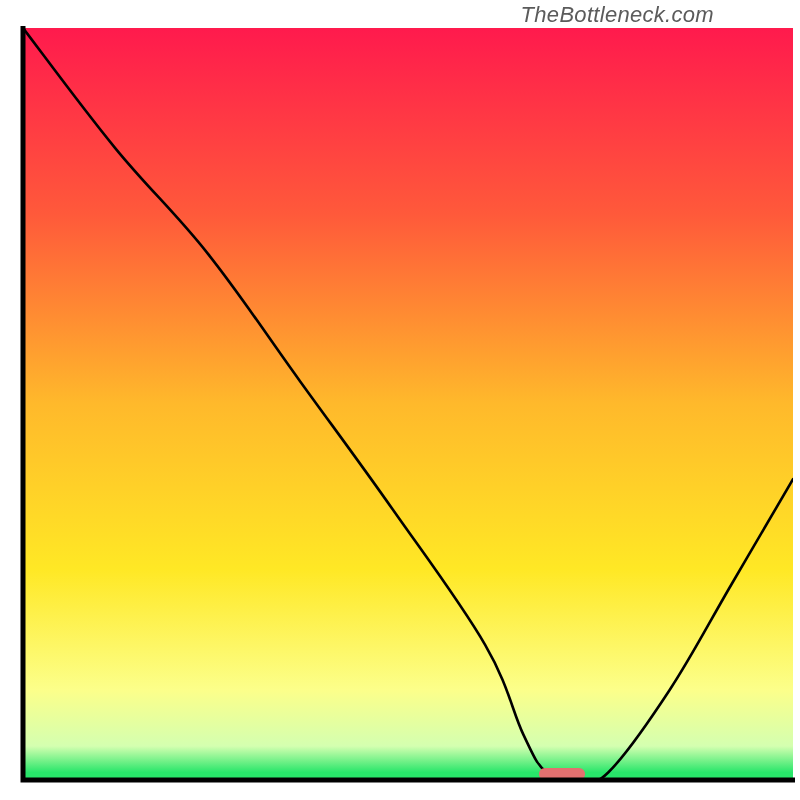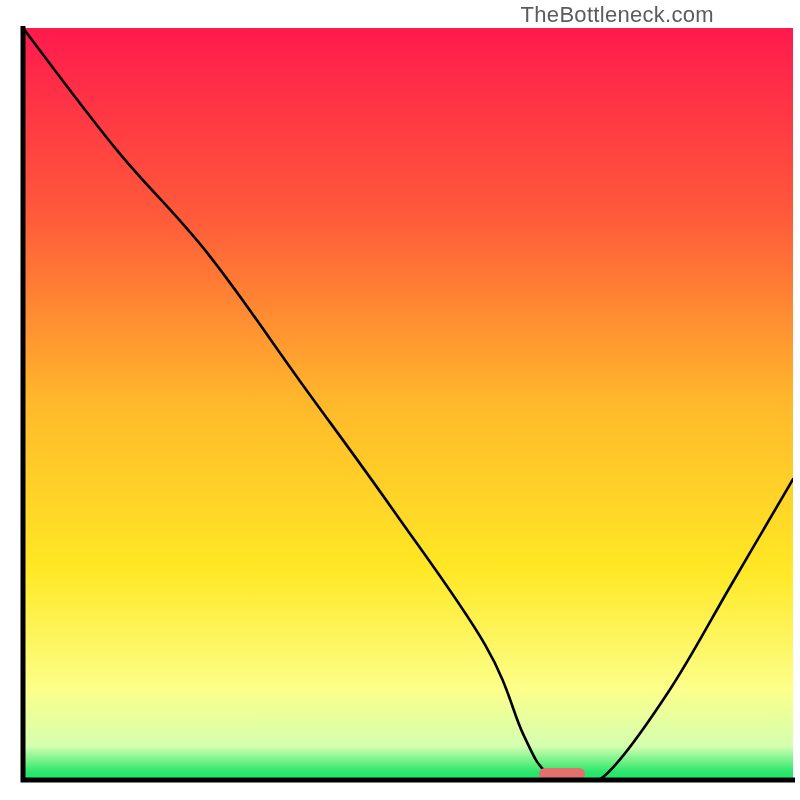--- a/index.html
+++ b/index.html
@@ -7,20 +7,21 @@
     padding: 0;
     width: 800px;
     height: 800px;
     background: #ffffff;
     font-family: Arial, Helvetica, sans-serif;
   }
   .container {
     position: relative;
     width: 728px;
     height: 800px;
+    font-style: italic;
   }
   .watermark {
     position: absolute;
     top: 2px;
     right: 14px;
     font-size: 22px;
     font-weight: 500;
     color: #5b5b5b;
     letter-spacing: 0.3px;
     z-index: 10;

